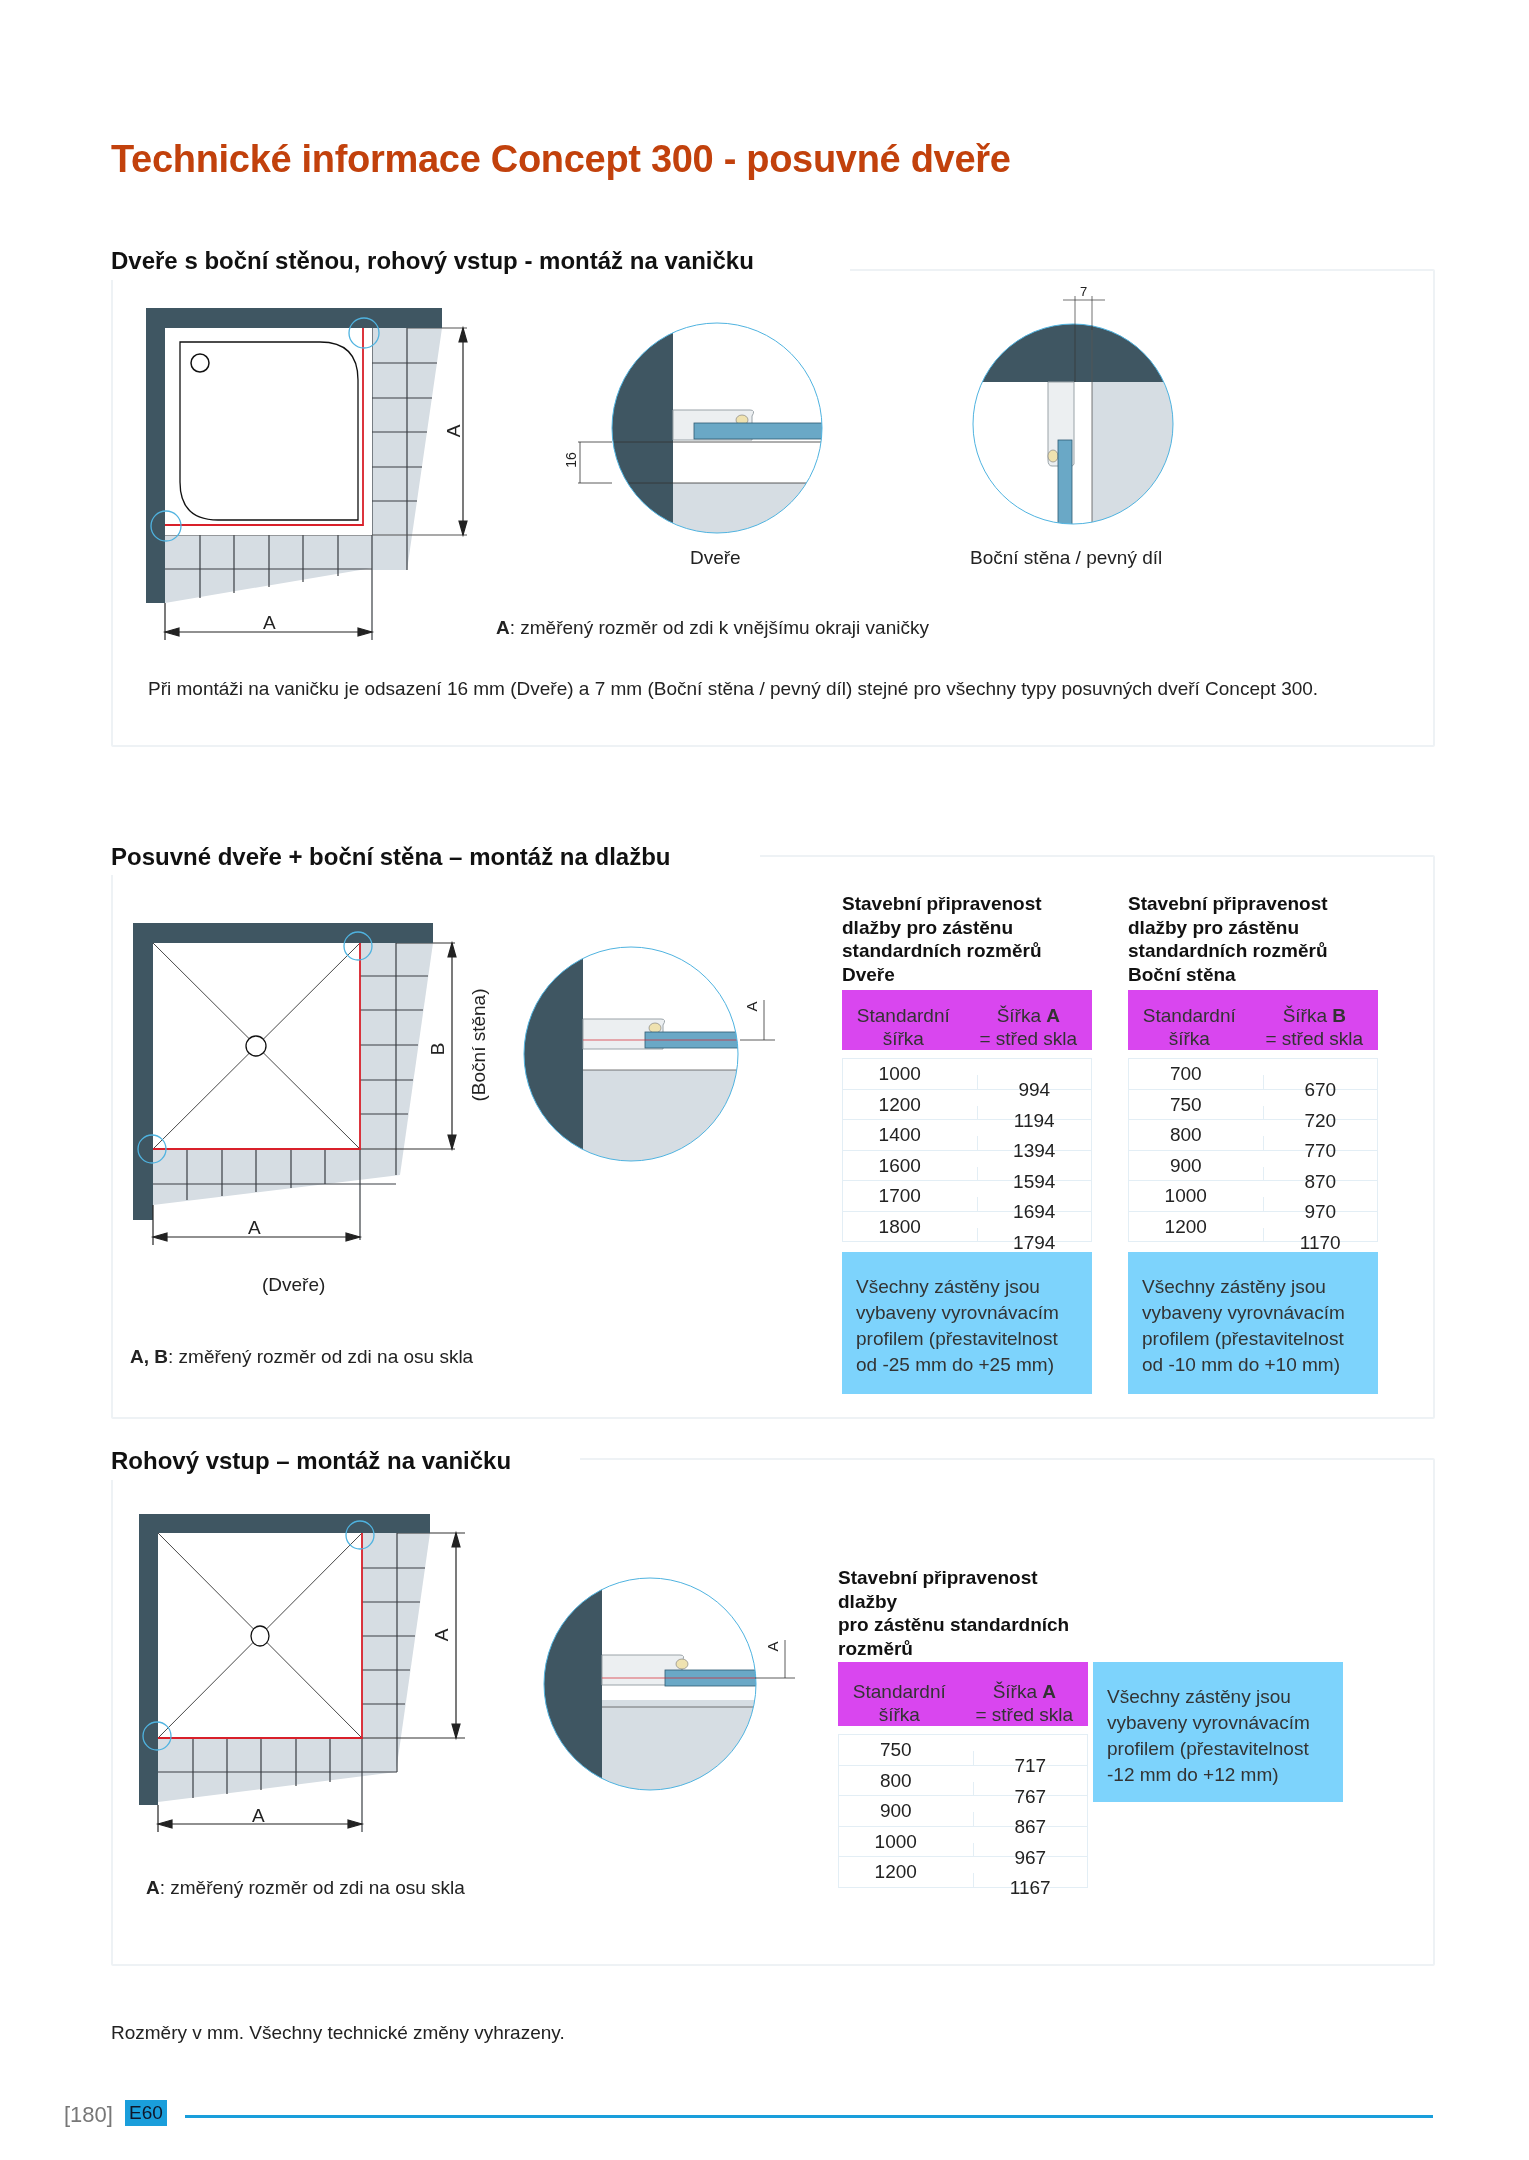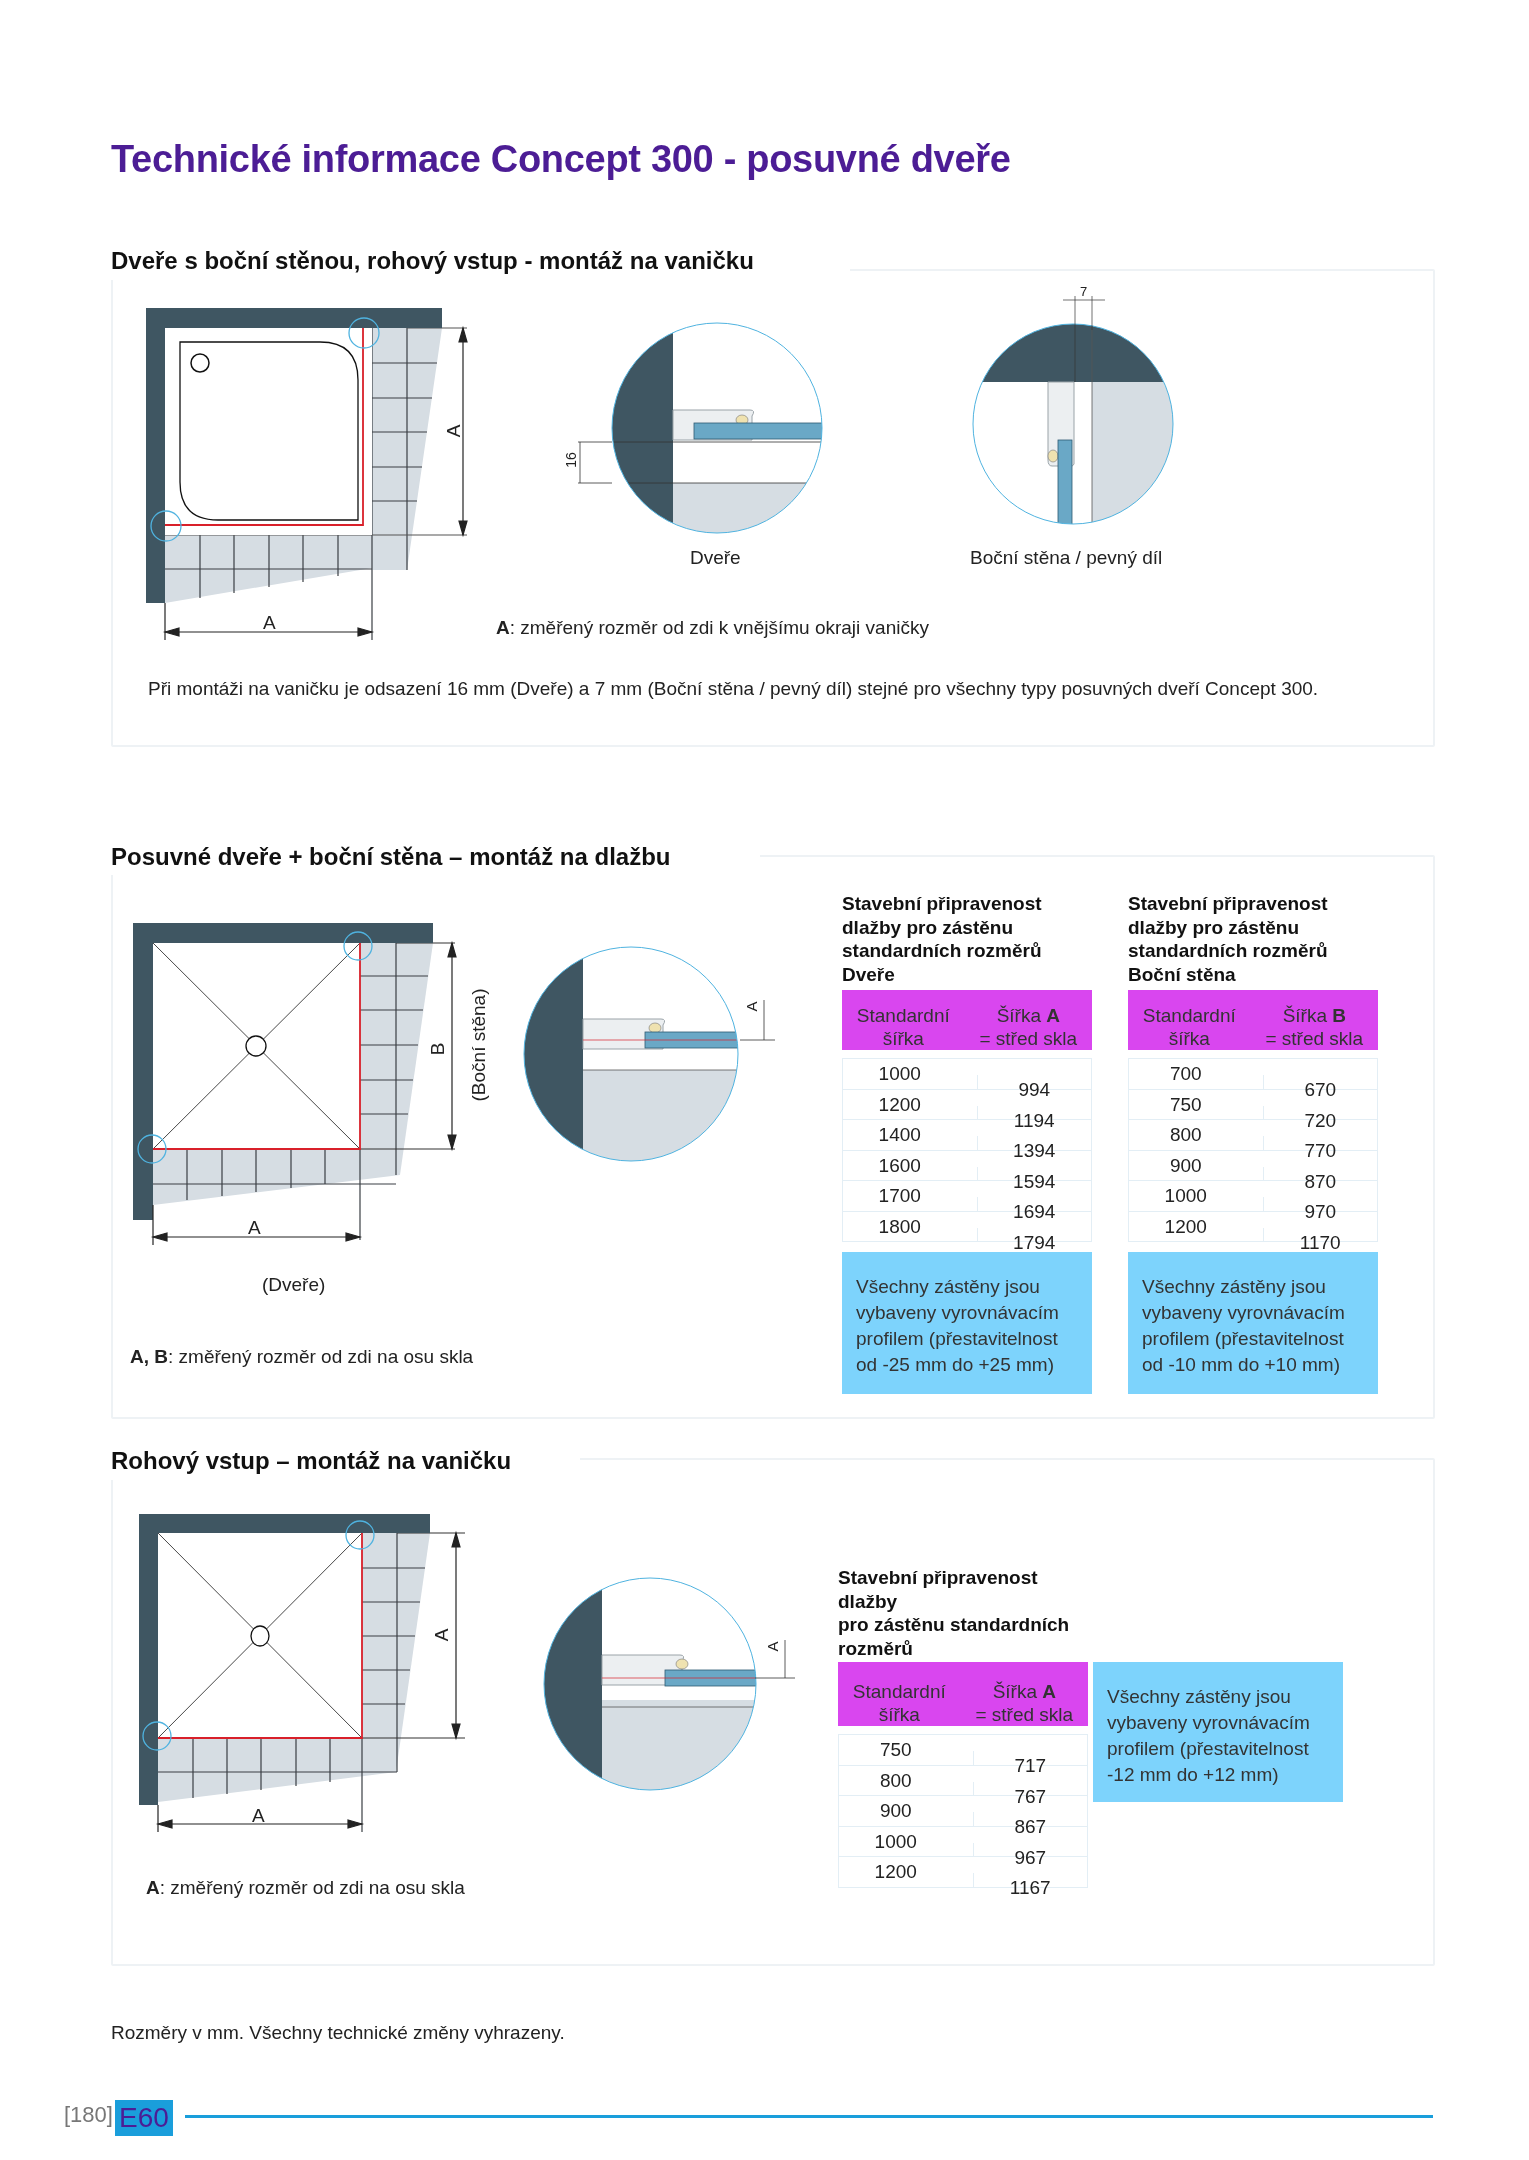--- a/index.html
+++ b/index.html
@@ -1,35 +1,35 @@
 <!DOCTYPE html>
 <html><head>
 <meta charset="utf-8">
 <style>
   html, body { margin:0; padding:0; background:#ffffff; }
   body { width:1529px; height:2160px; position:relative; overflow:hidden; font-family:"Liberation Sans", sans-serif; color:#1a1a1a; }
   .abs { position:absolute; }
-  .page-title { left:111px; top:138px; font-size:38px; font-weight:bold; color:#4c1d95; letter-spacing:-0.3px; white-space:nowrap; }
+  .page-title { left:111px; top:138px; font-size:38px; font-weight:bold; color:#c2410c; letter-spacing:-0.3px; white-space:nowrap; }
   .section-title { font-size:24px; font-weight:bold; color:#111; white-space:nowrap; }
   .section-box { border:2px solid #eef2f5; border-radius:2px; background:#fff; }
   .hdr-mask { background:#fff; }
   .caption { font-size:19px; color:#222; white-space:nowrap; }
   .caption b { font-weight:bold; }
   .small { font-size:18px; color:#222; }
   .tbl-heading { font-size:19px; font-weight:bold; line-height:23.5px; color:#111; }
   .tbl-head { background:#d946ef; display:flex; align-items:flex-end; justify-content:space-around; text-align:center; font-size:19px; line-height:23px; color:#333; }
   .tbl-body { border:1px solid #e3eef5; }
   .tbl-row { display:flex; height:29.5px; border-top:1px solid #e3eef5;gap:20px; }
   .tbl-row:first-child { border-top:none; }
   .tbl-cell { flex:1; text-align:center; line-height:29px; font-size:19px; color:#222; }
   .tbl-cell + .tbl-cell { border-left:1px solid #e3eef5;margin-top:16px; }
   .note { background:#7dd3fc; font-size:19px; line-height:26px; color:#333; padding:22px 14px; box-sizing:border-box; }
   .footer-note { left:111px; top:2022px; font-size:19px; color:#222; }
   .page-num { left:64px; top:2102px; font-size:22px; color:#777; }
-  .page-code { left:115px; top:2100px; background:#1a9edb; color:#4c1d95; font-size:28px; padding:2px 4px; }
+  .page-code { left:125px; top:2100px; background:#1a9edb; color:#0f172a; font-size:19px; padding:2px 4px; }
   .footer-line { left:185px; top:2115px; width:1248px; height:3px; background:#1a9edb; }
   svg { position:absolute; overflow:visible; }
 </style>
 </head>
 <body>
 
 <div class="abs page-title">Technické informace Concept 300 - posuvné dveře</div>
 
 <div class="abs section-box" style="left:111px;top:269px;width:1320px;height:474px;"></div>
 <div class="abs hdr-mask" style="left:100px;top:240px;width:750px;height:40px;"></div>

